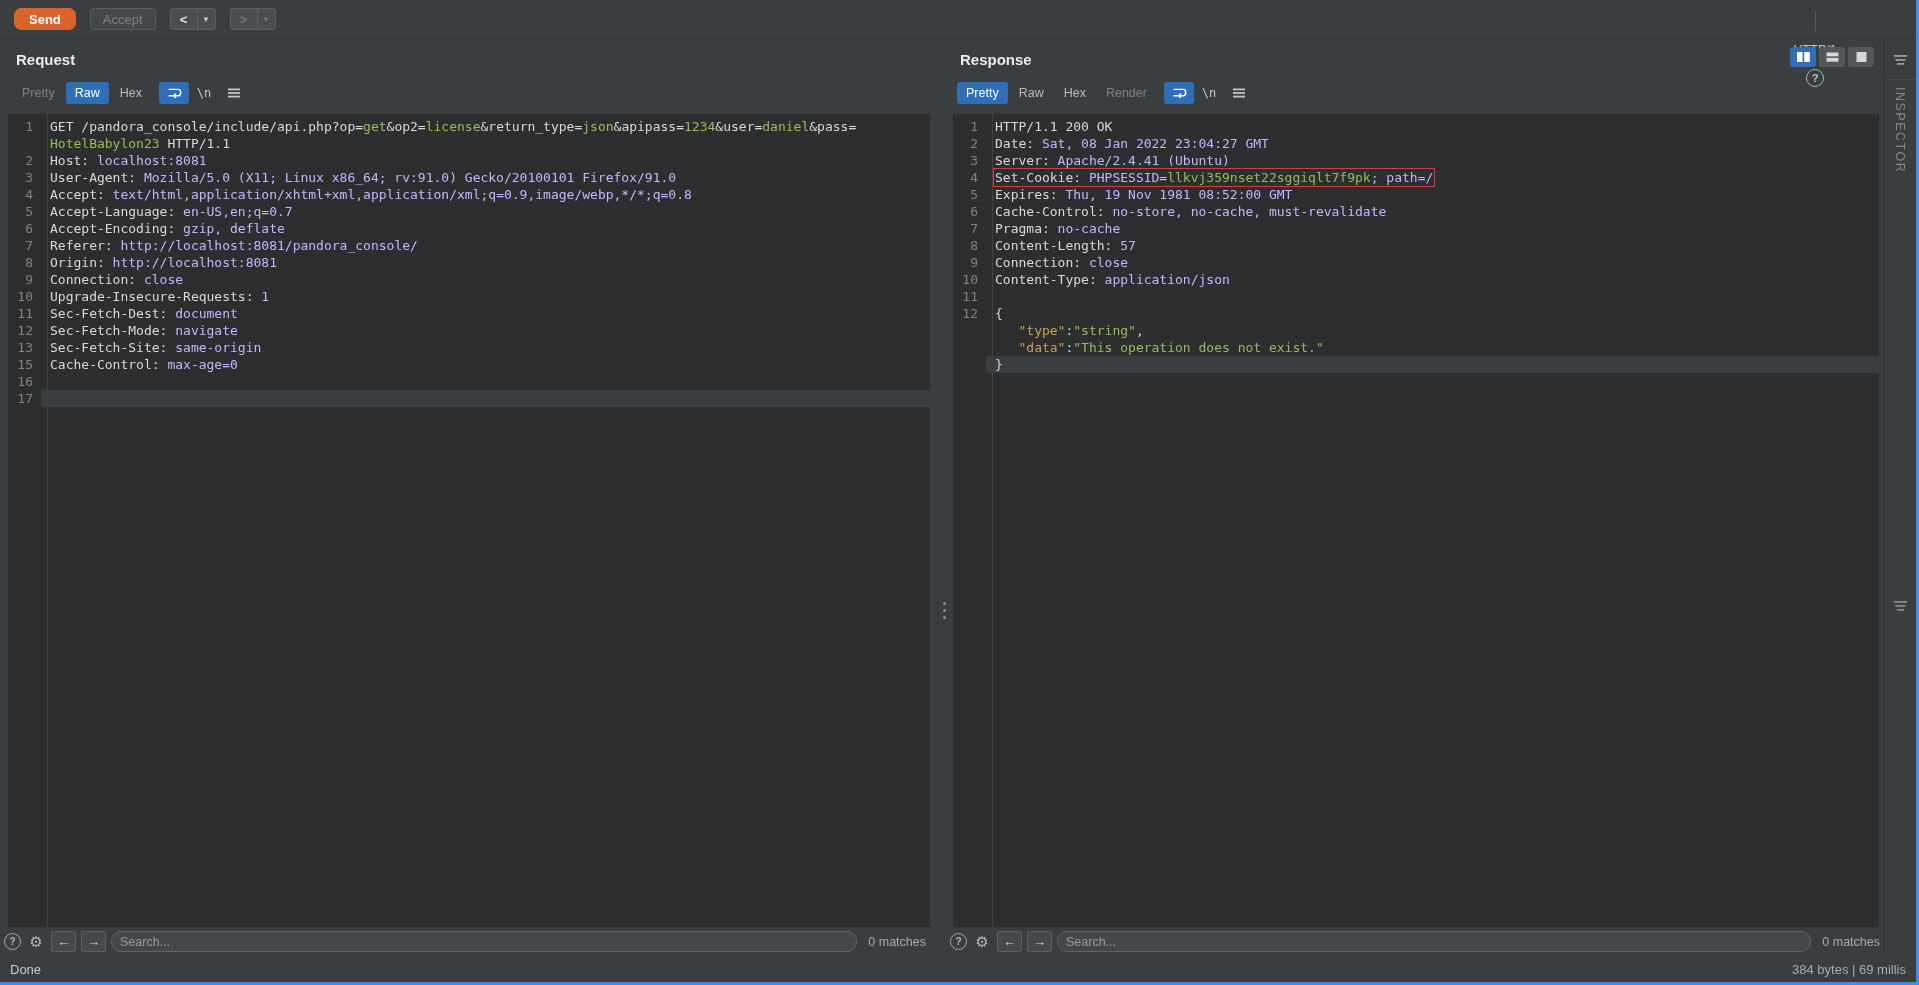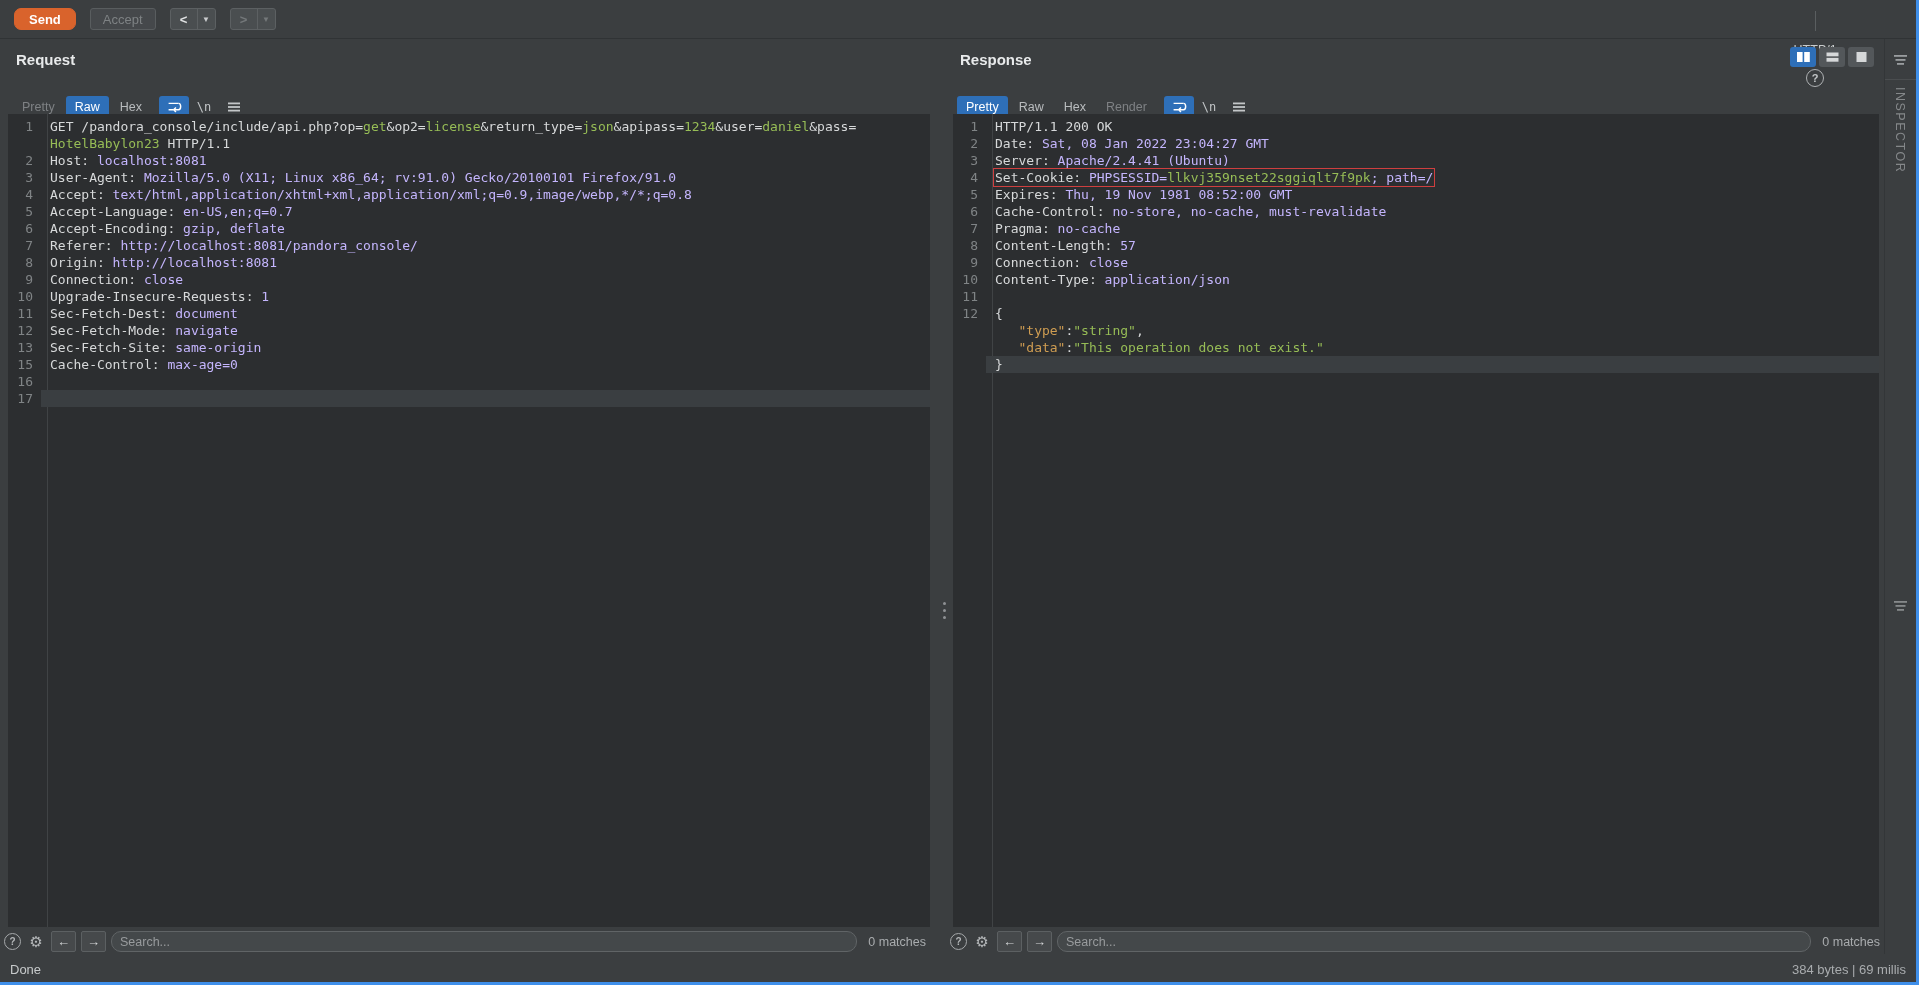--- a/index.html
+++ b/index.html
@@ -30,21 +30,21 @@
   .httpver { color:#c9cccd; font-size:12.5px; }
   .help-circle { width:18px; height:18px; border:1.5px solid #aeb1b3; border-radius:50%;
     color:#c3c6c8; font-size:11px; font-weight:bold; display:flex; align-items:center; justify-content:center; }
 
   
   .panel { position:absolute; top:39px; bottom:29px; }
   .panel-request  { left:0;    width:944px; }
   .panel-response { left:944px; width:940px; }
   .panel-title { position:absolute; left:16px; top:12px; color:#e8eaeb; font-size:15px; font-weight:bold; }
 
-  .tabsrow { position:absolute; left:13px; top:42px; height:23px; display:flex; gap:0; align-items:center;margin-top:14px; }
+  .tabsrow { position:absolute; left:13px; top:42px; height:23px; display:flex; gap:0; align-items:center; }
   .tab { height:22px; padding:0 9px; font-size:12.5px; color:#b9bcbe; background:transparent;
     border:none; border-radius:3px; cursor:pointer; }
   .tab.active { background:#2e6fb8; color:#fff; }
   .tab.disabled { color:#7e8184; }
   .iconbtn { height:22px; width:30px; border:none; border-radius:3px; background:transparent;
     display:flex; align-items:center; justify-content:center; color:#c3c6c8; font-size:12px;
     font-family:"DejaVu Sans Mono", monospace; cursor:pointer; }
   .iconbtn.active { background:#2e6fb8; color:#fff; }
   .tabsrow .gap { width:8px; }
 

